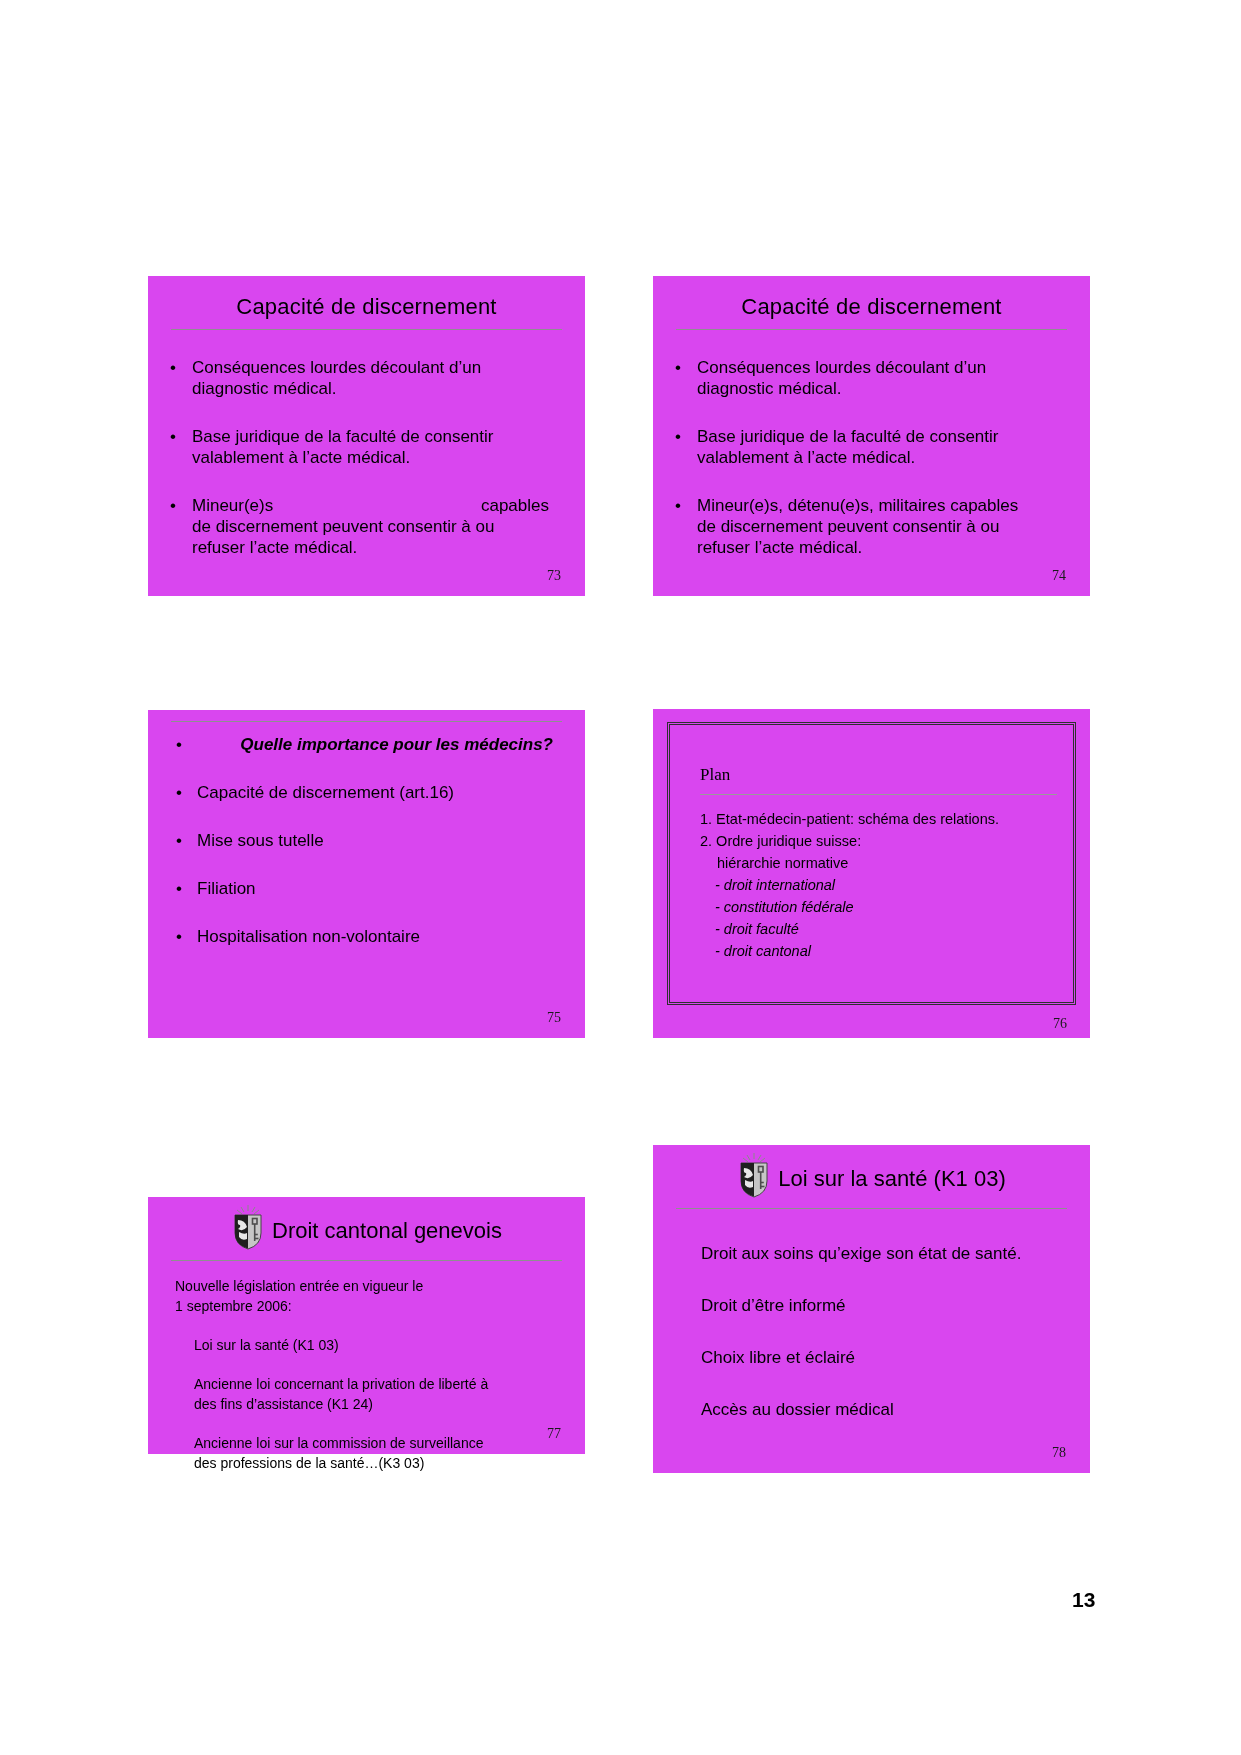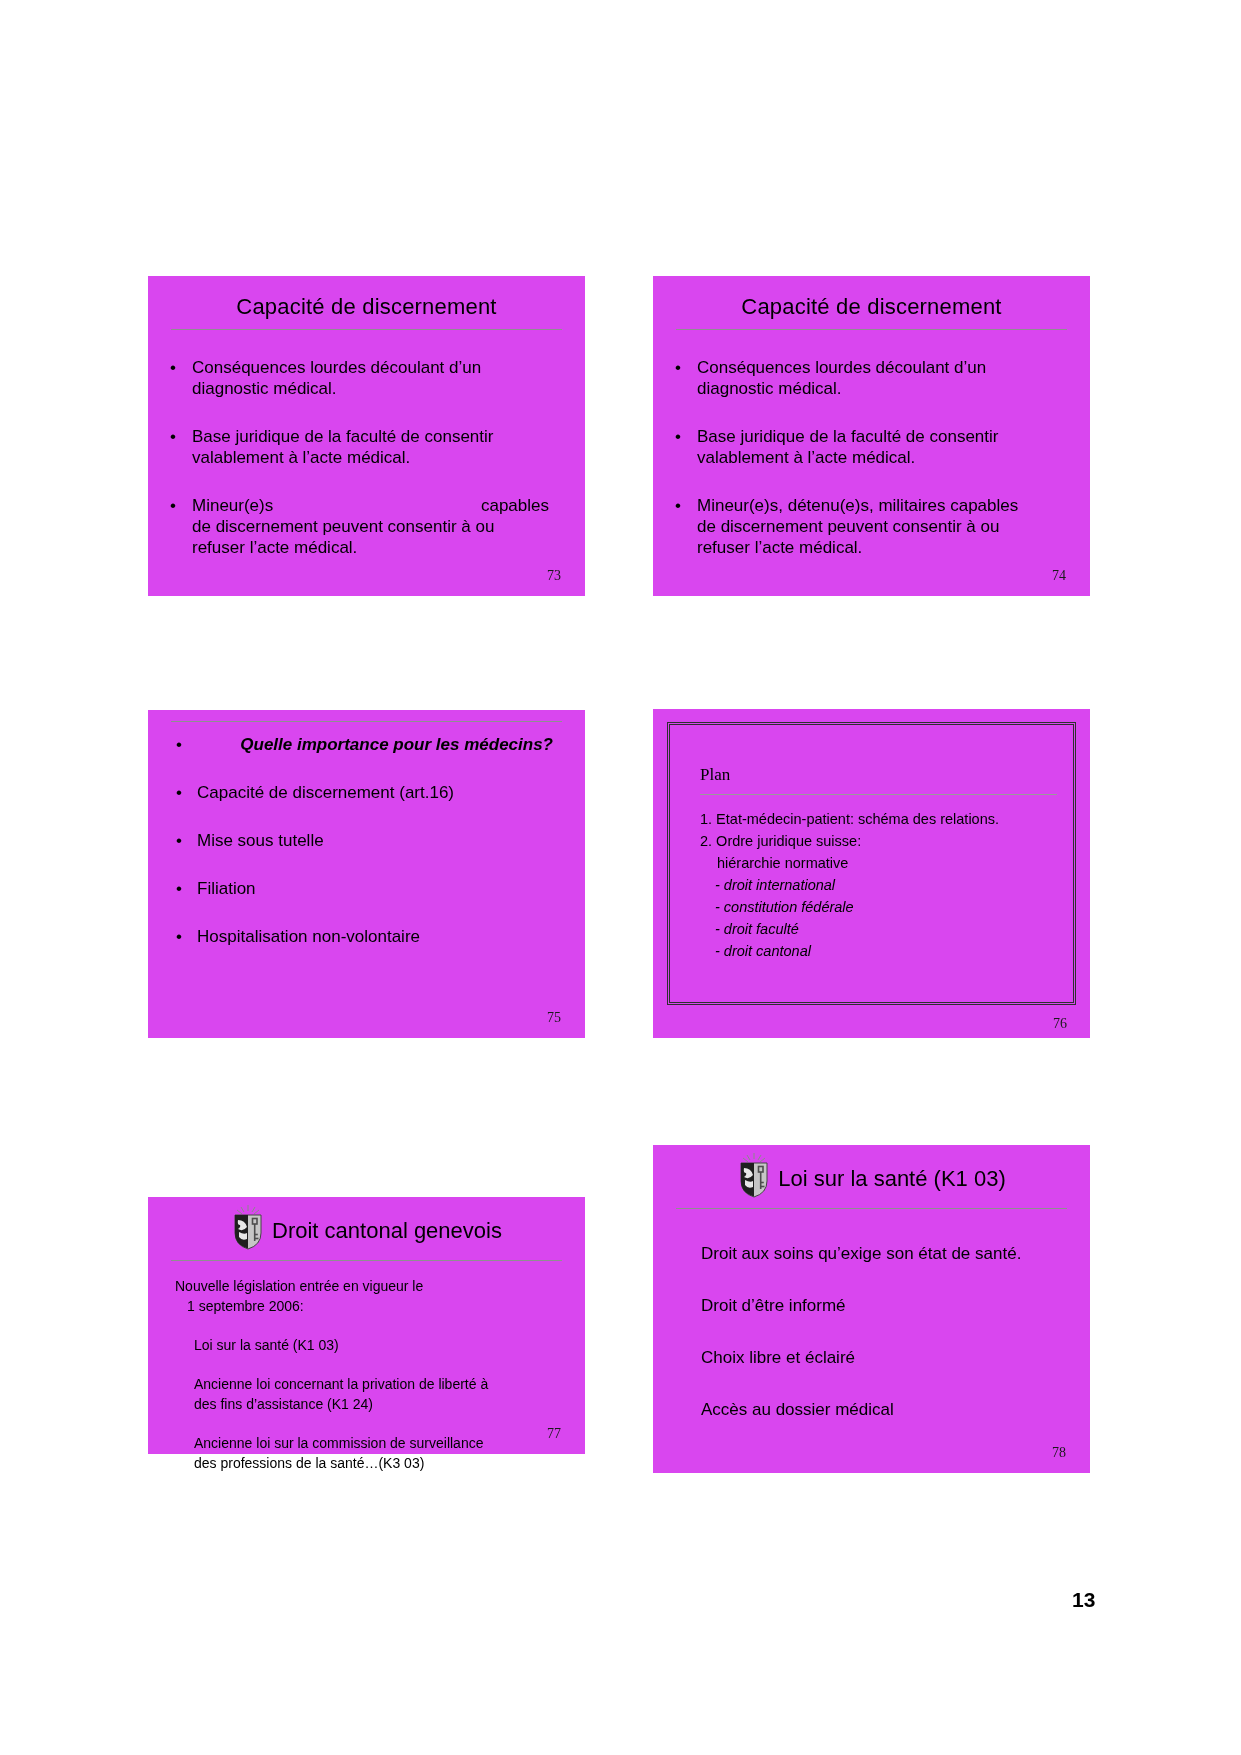--- a/index.html
+++ b/index.html
@@ -40,21 +40,21 @@
   .plan-title { font-family:"Liberation Serif", serif; font-size:17px; font-weight:normal; margin:40px 0 0 30px; }
   .plan-rule { border-top:1px solid #9a9a9a; margin:9px 16px 0 30px; height:0; }
   .plan-list { margin:13px 16px 0 30px; font-size:14.5px; line-height:22px; }
   .plan-item { white-space:nowrap; }
   .plan-item.ind1 { margin-left:17px; }
   .plan-item.dash { margin-left:15px; font-style:italic; }
 
   
   .body77 { margin:15px 18px 0 25px; font-size:14px; line-height:20px; }
   .p77 { margin-bottom:19px; }
-  .p77 .l2 { margin-left:12px; }
+  .p77 .l2 { }
   .p77.indented { margin-left:19px; }
 
   
   .body78 { margin:34px 18px 0 46px; font-size:17px; line-height:21px; }
   .line78 { margin-bottom:31px; white-space:nowrap; }
 
   .slide-num { position:absolute; right:22px; bottom:10px; font-size:14px; font-family:"Liberation Serif", serif; color:#1a1a1a; }
   #s76 .slide-num { bottom:3px; right:20px; }
 
   .page-num { position:absolute; left:1072px; top:1588px; font-size:21px; font-weight:bold; }

